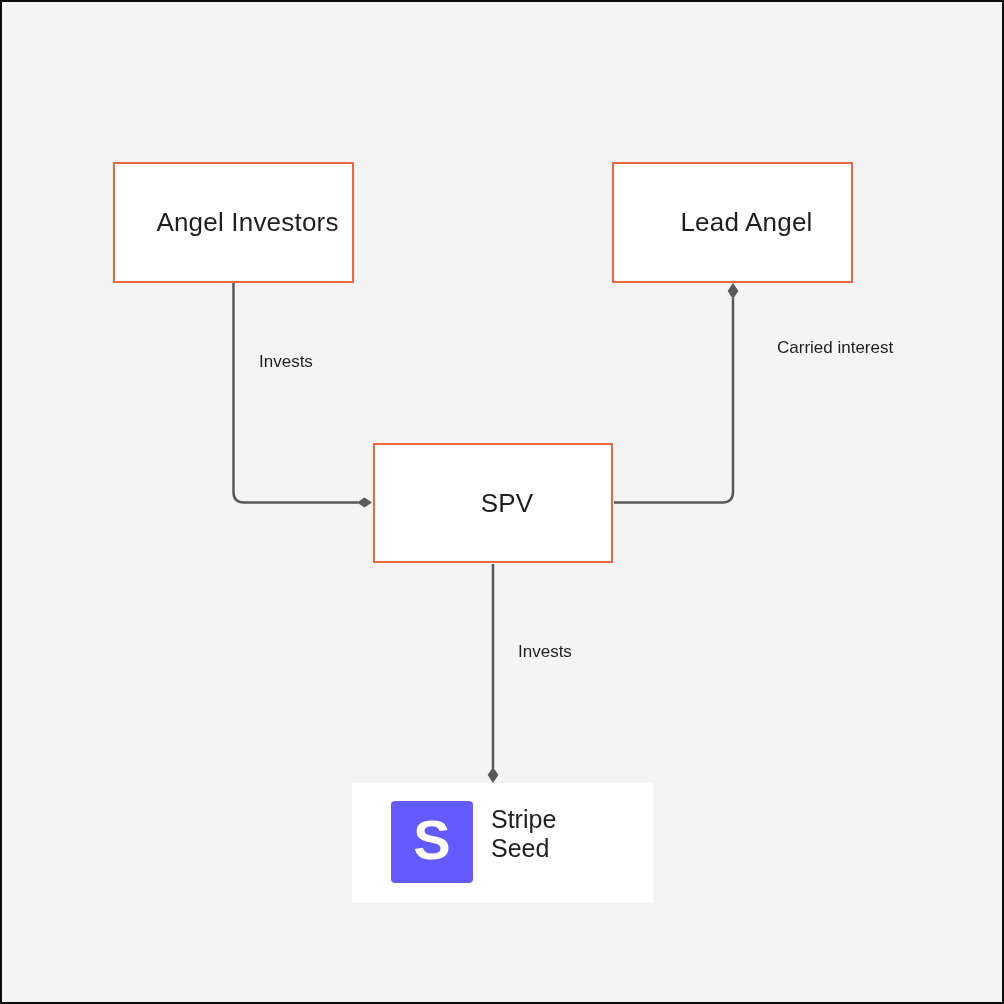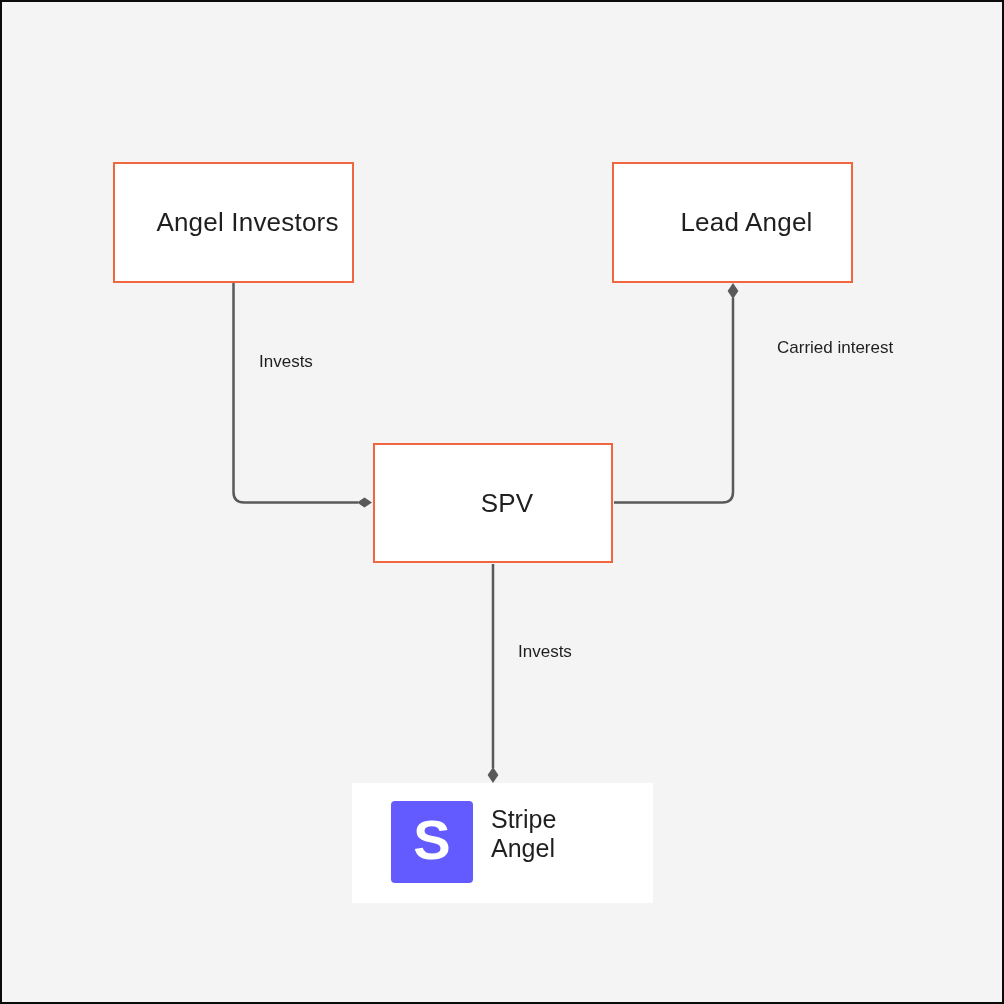--- a/index.html
+++ b/index.html
@@ -111,21 +111,21 @@
   <div class="node node-spv">
     <span>SPV</span>
   </div>
 
   <div class="node-stripe-seed">
     <div class="stripe-logo">
       <span class="stripe-logo-letter">S</span>
     </div>
     <div class="stripe-seed-label">
       <div>Stripe</div>
-      <div>Angel</div>
+      <div>Seed</div>
     </div>
   </div>
 
   <div class="edge-label edge-label-invests-left">Invests</div>
   <div class="edge-label edge-label-carried">Carried interest</div>
   <div class="edge-label edge-label-invests-bottom">Invests</div>
 
 </div>
 
 </body></html>

